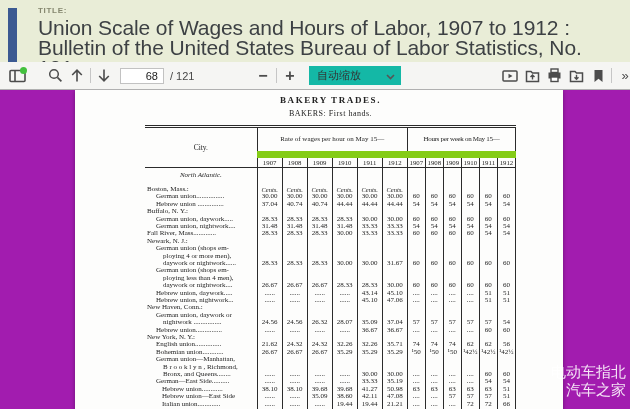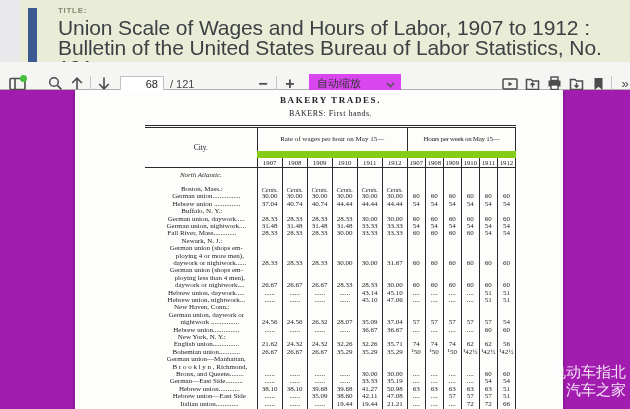--- a/index.html
+++ b/index.html
@@ -1,42 +1,42 @@
 <!DOCTYPE html>
 <html><head>
 <meta charset="utf-8">
 <style>
   * { margin:0; padding:0; box-sizing:border-box; }
   html,body { width:630px; height:409px; overflow:hidden; }
   body { position:relative; font-family:"Liberation Sans",sans-serif; background:#e9e9ec; }
 
   
-  .title-bar { position:relative; height:62px; background:#e9edd7;margin-left:20px; }
+  .title-bar { position:relative; height:62px; background:#e9edd7; }
   .accent-bar { position:absolute; left:8px; top:8px; width:9px; height:54px; background:#3c5a92; }
   .title-content { position:absolute; left:38px; top:6px; }
   .title-label { font-size:8px; font-weight:bold; letter-spacing:.7px; color:#85876f; }
   .doc-title { font-size:21px; line-height:20px; font-weight:400; color:#3d4144; width:566px; margin-top:3px; letter-spacing:-.1px; }
 
   
   .toolbar { position:relative; height:28px; background:#f5f5f3; border-bottom:1px solid #b0b0b0; }
-  .tb-group { position:absolute; top:8px; height:27px; display:flex; align-items:center; }
+  .tb-group { position:absolute; top:0; height:27px; display:flex; align-items:center; }
   .tb-left { left:6px; }
   .tb-center { left:252px; }
   .tb-right { right:-6px; }
   .tbtn { width:22px; height:22px; display:flex; align-items:center; justify-content:center;
           background:none; border:none; color:#4c4c4c; position:relative; cursor:default; }
   .tbtn svg { display:block; }
   .sep { width:1px; height:15px; background:#c6c6c6; margin:0 2px; }
   .gap { width:16px; }
   .green-dot { position:absolute; top:2px; right:1px; width:7px; height:7px; border-radius:50%; background:#43c13e; }
   .page-input { width:44px; height:16px; border:1px solid #c2c2c2; background:#fff; font:11px "Liberation Sans",sans-serif;
                 color:#222; text-align:right; padding:0 5px 0 0; margin:0 4px 0 5px; }
   .page-total { font-size:11px; color:#474747; margin-left:2px; }
   .zoom-txt { font-size:16px; font-weight:bold; color:#4c4c4c; line-height:1; }
-  .zoom-select { height:19px; min-width:92px; background:#d946ef; display:flex; align-items:center;
+  .zoom-select { height:19px; min-width:92px; background:#14b8a6; display:flex; align-items:center;
                  justify-content:space-between; padding:0 6px 0 8px; margin-left:8px; font-size:11px; color:#333; }
   .more-glyph { font-size:13px; color:#4c4c4c; }
 
   
   .viewer { position:relative; height:319px; background:#a21caf; overflow:hidden; }
   .page { position:absolute; left:75px; top:0; width:488px; height:345px; background:#fdfdfc;
           box-shadow:0 1px 4px rgba(0,0,0,.35); font-family:"Liberation Serif",serif; color:#232323; }
   .doc-inner { width:371px; margin:5px 0 0 70px; }
   .h-trades { font-size:9px; font-weight:bold; letter-spacing:1.6px; text-align:center; margin-bottom:4px; }
   .h-bakers { font-size:8px; font-weight:normal; letter-spacing:.5px; text-align:center; margin-bottom:7px; }
@@ -44,21 +44,21 @@
 
   table { border-collapse:collapse; table-layout:fixed; width:371px; border-right:1px solid #2b2b2b; }
   td { overflow:hidden; white-space:nowrap; }
   thead td { border-left:1px solid #2b2b2b; text-align:center; vertical-align:middle; }
   td.city-h { border-left:none; font-size:7.5px; border-bottom:1px solid #2b2b2b; }
   tr.grp-row td.grp { height:26px; border-bottom:7px solid #84cc16; font-size:7px; padding:0 2px; }
   td.grp-hours { font-size:6.6px; letter-spacing:-.3px; }
   tr.year-row td { height:13px; border-bottom:1px solid #2b2b2b; font-size:6.8px; }
   tbody td { border-left:1px solid #2b2b2b; font-size:7px; line-height:7.4px; vertical-align:bottom; padding:0; }
   tbody td.lbl { border-left:none; }
-  .ln { padding-left:2px;text-align:center; }
+  .ln { padding-left:2px; }
   .ind1 { padding-left:11px; } .ind1.cont { padding-left:18px; }
   .ind2 { padding-left:17px; }
   td.num { text-align:center; }
   td.cents { font-style:italic; font-size:6.5px; }
   td.section-cell { font-style:italic; text-align:center; padding:4px 0 7px; font-size:7px;margin-top:48px; }
 
   
   .watermark { position:absolute; right:4px; bottom:10px; text-align:right; font-size:15px; line-height:18px;
                color:rgba(255,255,255,.88); font-family:"Liberation Sans",sans-serif; }
 </style>

